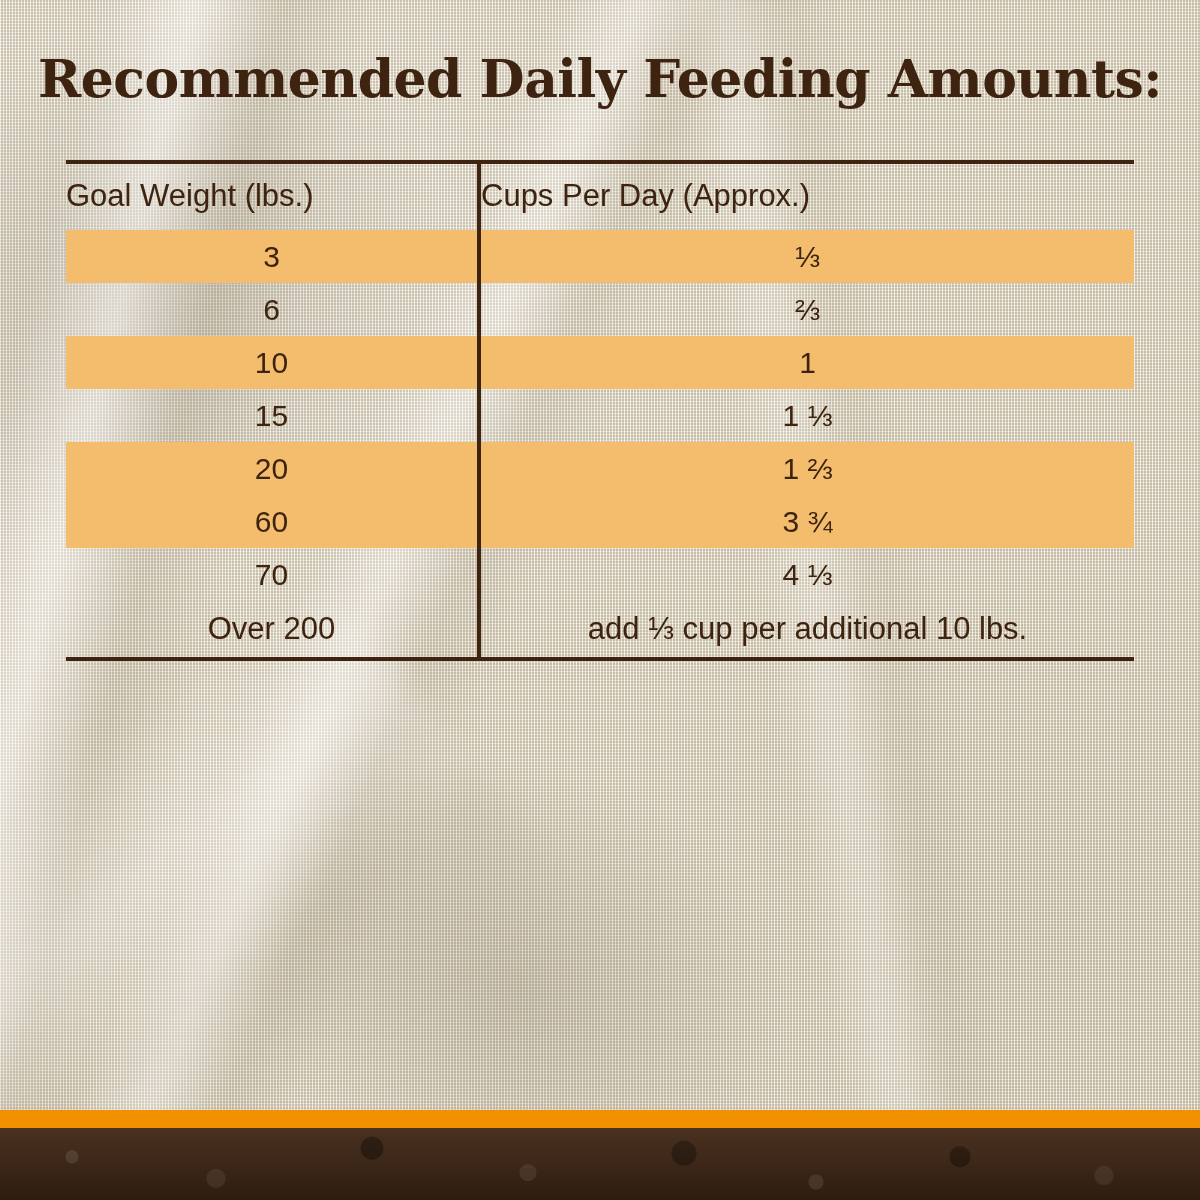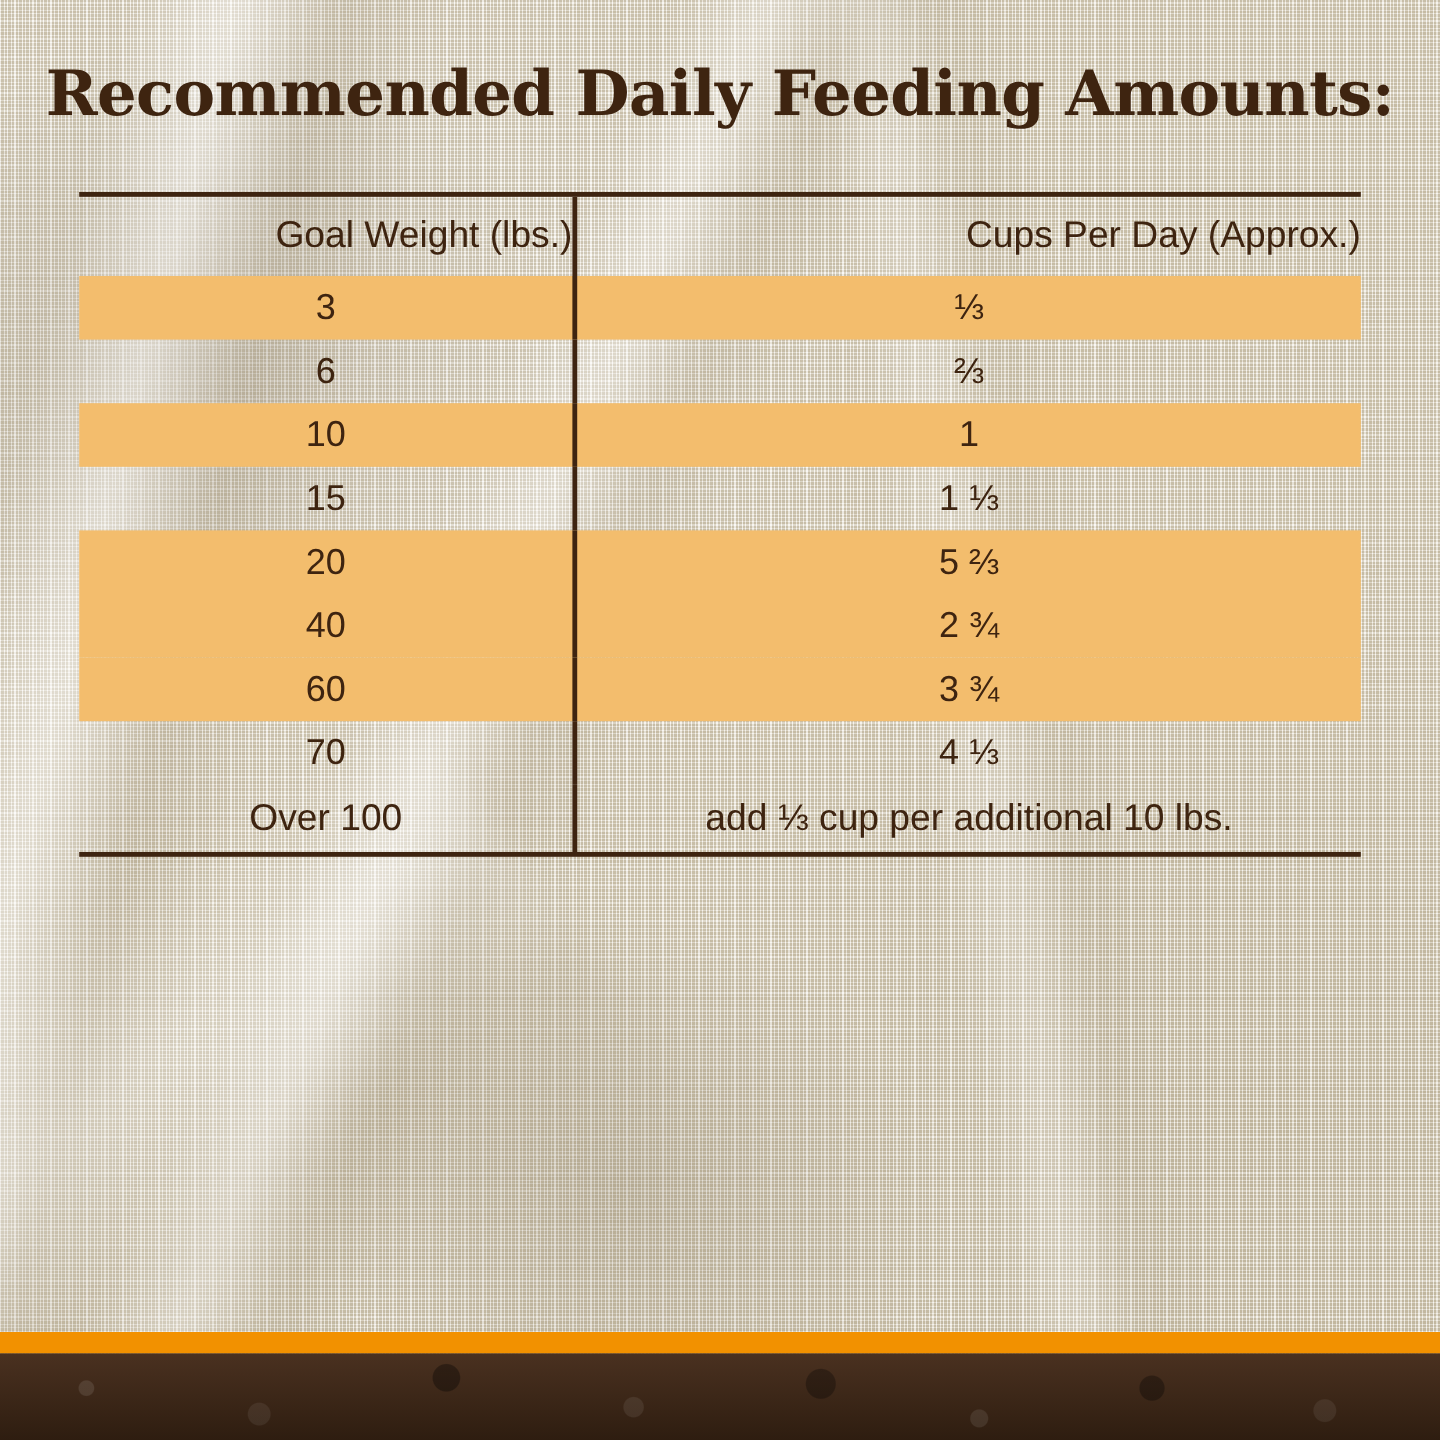--- a/index.html
+++ b/index.html
@@ -92,21 +92,21 @@
     table-layout: fixed;
   }
   table.feeding col.c1 { width: 413px; }
   table.feeding col.c2 { width: 655px; }
 
   table.feeding th {
     font-weight: normal;
     font-size: 31px;
     color: #3e2410;
     padding: 14px 0 16px 0;
-    text-align: right;
+    text-align: left;
   }
   table.feeding td {
     font-size: 30px;
     color: #3e2410;
     text-align: center;
     height: 53px;
     padding: 0;
     vertical-align: middle;
   }
   table.feeding tbody tr.striped td {
@@ -195,36 +195,32 @@
         <tr class="striped">
           <td class="col-left">10</td>
           <td class="frac">1</td>
         </tr>
         <tr>
           <td class="col-left">15</td>
           <td class="frac">1 ⅓</td>
         </tr>
         <tr class="striped">
           <td class="col-left">20</td>
-          <td class="frac">5 ⅔</td>
-        </tr>
-        <tr class="striped">
-          <td class="col-left">40</td>
-          <td class="frac">2 ¾</td>
+          <td class="frac">1 ⅔</td>
         </tr>
         <tr class="striped">
           <td class="col-left">60</td>
           <td class="frac">3 ¾</td>
         </tr>
         <tr>
           <td class="col-left">70</td>
           <td class="frac">4 ⅓</td>
         </tr>
         <tr class="last">
-          <td class="col-left">Over 100</td>
+          <td class="col-left">Over 200</td>
           <td class="frac">add ⅓ cup per additional 10 lbs.</td>
         </tr>
       </tbody>
     </table>
     <div class="rule"></div>
   </div>
 
   <div class="orange-bar"></div>
   <div class="soil-bar"></div>
 </div>

